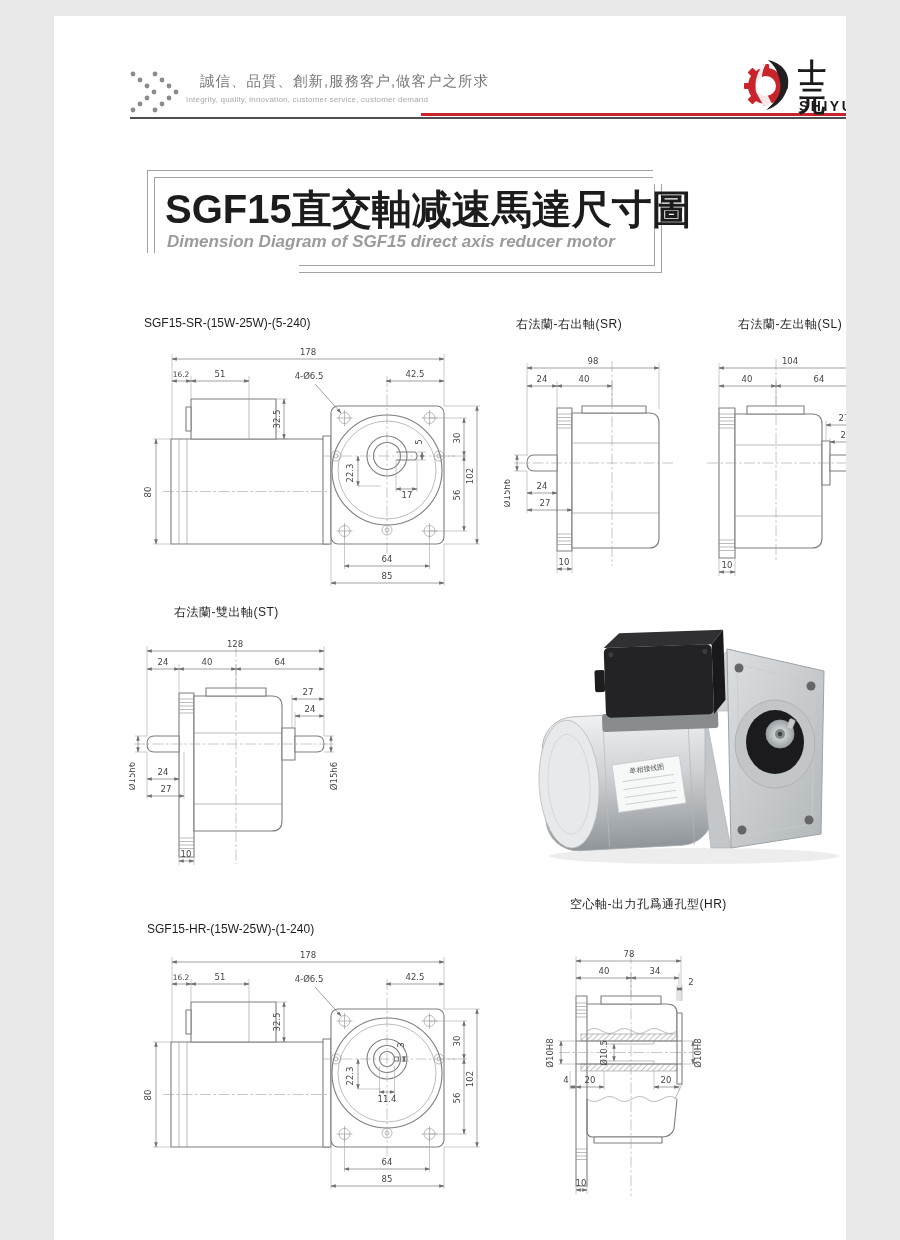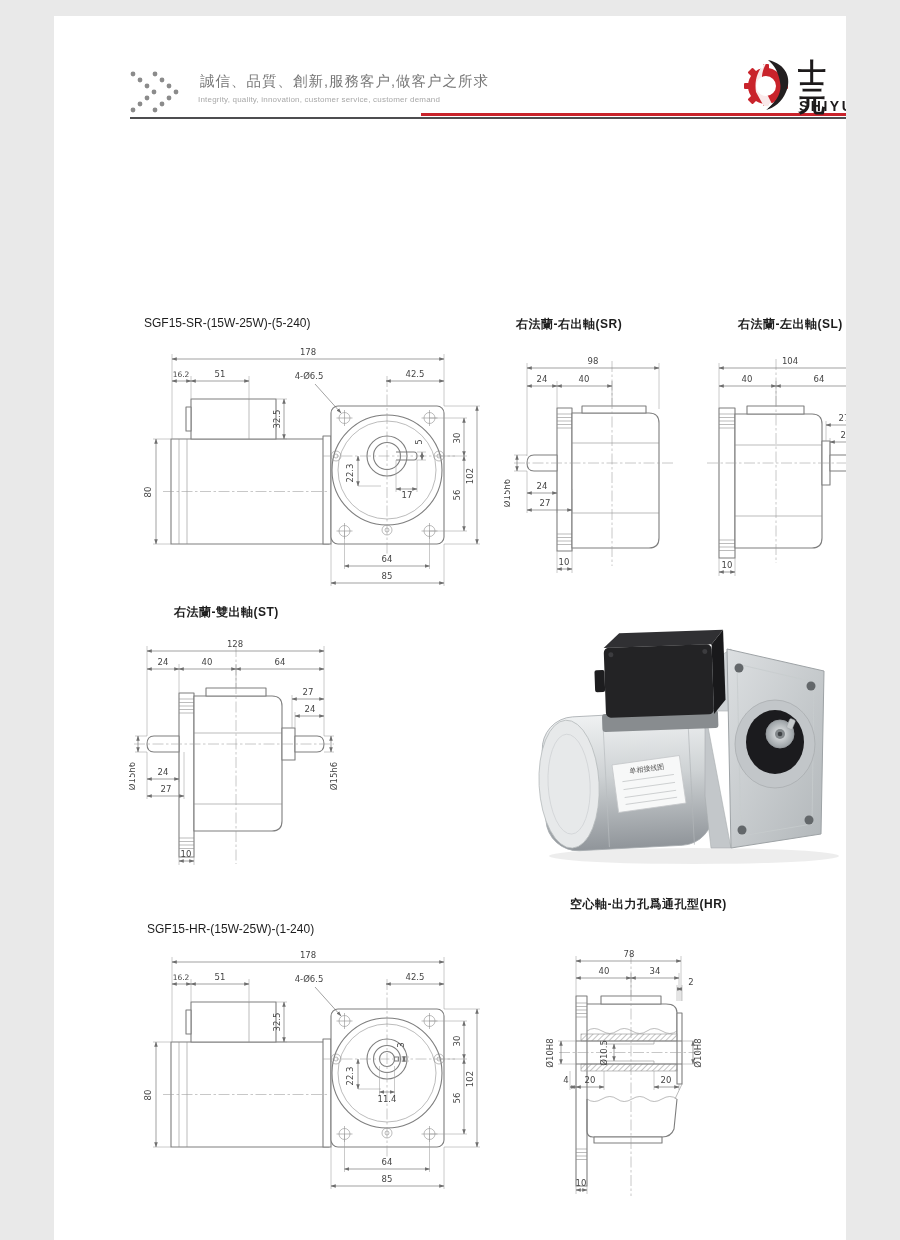--- a/index.html
+++ b/index.html
@@ -12,21 +12,21 @@
   .rule-dark{background:#4e4e50;height:2px}
   .rule-red{background:#c9232b;height:2.5px}
   .brand-zh{font-size:28px;font-weight:900;color:#1d1a1b;letter-spacing:2px;line-height:1}
   .brand-en{font-size:14px;font-weight:900;color:#1d1a1b;letter-spacing:2.5px}
   
   .frame{position:absolute;border-color:#a3a3a3;border-style:solid;border-width:0}
   .title-main{font-size:40px;font-weight:800;color:#1c1c1c;letter-spacing:0;white-space:nowrap}
   .title-sub{font-size:17px;font-weight:700;font-style:italic;color:#9b9b9b;white-space:nowrap}
   
   .dlabel{font-size:12px;color:#1d1d1d;white-space:nowrap}
-  .dlabel.cjk{font-weight:700;letter-spacing:.5px}
+  .dlabel.cjk{font-weight:400;letter-spacing:.5px}
   
   .ol{fill:none;stroke:#7e7e7e;stroke-width:1.1;stroke-linejoin:round}
   .olw{fill:#fff;stroke:#7e7e7e;stroke-width:1.1;stroke-linejoin:round}
   .thin{fill:none;stroke:#8f8f8f;stroke-width:.6}
   .ext{stroke:#9d9d9d;stroke-width:.55}
   .dim{stroke:#7a7a7a;stroke-width:.7;marker-start:url(#ar);marker-end:url(#ar)}
   .lead{stroke:#7a7a7a;stroke-width:.7;marker-end:url(#ar)}
   .cl{stroke:#9a9a9a;stroke-width:.55;stroke-dasharray:11 2.5 2.5 2.5;fill:none}
   .dt{font:8.5px "DejaVu Sans",sans-serif;fill:#454545;text-anchor:middle}
   .dts{font:7.5px "DejaVu Sans",sans-serif;fill:#454545;text-anchor:middle}
@@ -75,21 +75,21 @@
       <circle cx="27" cy="6" r="2.4"></circle>
         <circle cx="34" cy="12" r="2.4"></circle>
         <circle cx="41" cy="18" r="2.4"></circle>
         <circle cx="48" cy="24" r="2.4"></circle>
       <circle cx="41" cy="30" r="2.4"></circle>
         <circle cx="34" cy="36" r="2.4"></circle>
         <circle cx="27" cy="42" r="2.4"></circle>
     </g>
   </svg>
   <div class="abs slogan-zh" style="left:146px;top:56px">誠信、品質、創新,服務客户,做客户之所求</div>
-  <div class="abs slogan-en" style="left:144px;top:79px">Integrity, quality, innovation, customer service, customer demand</div>
+  <div class="abs slogan-en" style="left:132px;top:79px">Integrity, quality, innovation, customer service, customer demand</div>
   <div class="abs rule-red" style="left:367px;top:97px;width:515px"></div>
   <div class="abs rule-dark" style="left:76px;top:101px;width:806px"></div>
 
   <svg class="abs" style="left:688px;top:42px" width="54" height="54" viewBox="0 0 54 54">
     <g fill="#c9232b">
       <circle cx="24" cy="28" r="14" fill="none" stroke="#c9232b" stroke-width="8"></circle>
       <g>
         <rect x="21" y="6" width="6" height="8" rx="1"></rect>
         <rect x="21" y="40" width="6" height="8" rx="1"></rect>
         <rect x="2" y="25" width="8" height="6" rx="1"></rect>
@@ -97,20 +97,28 @@
         <rect x="7" y="11" width="7" height="7" rx="1" transform="rotate(45 10.5 14.5)"></rect>
         <rect x="7" y="38" width="7" height="7" rx="1" transform="rotate(45 10.5 41.5)"></rect>
       </g>
     </g>
     <path d="M26,2 C44,6 50,20 44,34 C40,44 32,50 24,52 C36,42 40,34 38,24 C36,13 32,7 26,2 Z" fill="#231f20"></path>
     <path d="M26,2 C20,12 18,20 22,30 L30,46 L24,52 L14,34 C12,22 16,10 26,2 Z" fill="#ffffff" opacity=".9"></path>
   </svg>
   <div class="abs brand-zh" style="left:744px;top:44px">士元</div>
   <div class="abs brand-en" style="left:745px;top:82px">SHIYUAN</div>
 
+  <div class="abs" style="left:93px;top:150px;width:516px;height:108px">
+    <div class="frame" style="left:0;top:4px;width:505px;height:82px;border-top-width:1.6px;border-left-width:1.6px"></div>
+    <div class="frame" style="left:7px;top:11px;width:498px;height:75px;border-top-width:1.6px;border-left-width:1.6px"></div>
+    <div class="frame" style="left:152px;top:18px;width:362px;height:88px;border-bottom-width:1.6px;border-right-width:1.6px"></div>
+    <div class="frame" style="left:152px;top:18px;width:355px;height:81px;border-bottom-width:1.6px;border-right-width:1.6px"></div>
+    <div class="abs title-main" style="left:18px;top:16px">SGF15直交軸减速馬達尺寸圖</div>
+    <div class="abs title-sub" style="left:20px;top:66px">Dimension Diagram of SGF15 direct axis reducer motor</div>
+  </div>
 
   <div class="abs dlabel" style="left:90px;top:300px">SGF15-SR-(15W-25W)-(5-240)</div>
   <svg class="abs" style="left:85px;top:330px" width="365" height="252" viewBox="0 0 365 252">
 
     <rect class="olw" x="32" y="93" width="158" height="105"></rect>
     <line class="thin" x1="40" y1="93" x2="40" y2="198"></line>
     <line class="thin" x1="48" y1="93" x2="48" y2="198"></line>
     <rect class="olw" x="52" y="53" width="85" height="40"></rect>
     <line class="thin" x1="110" y1="53" x2="110" y2="93"></line>
     <rect class="olw" x="47" y="61" width="5" height="24"></rect>

